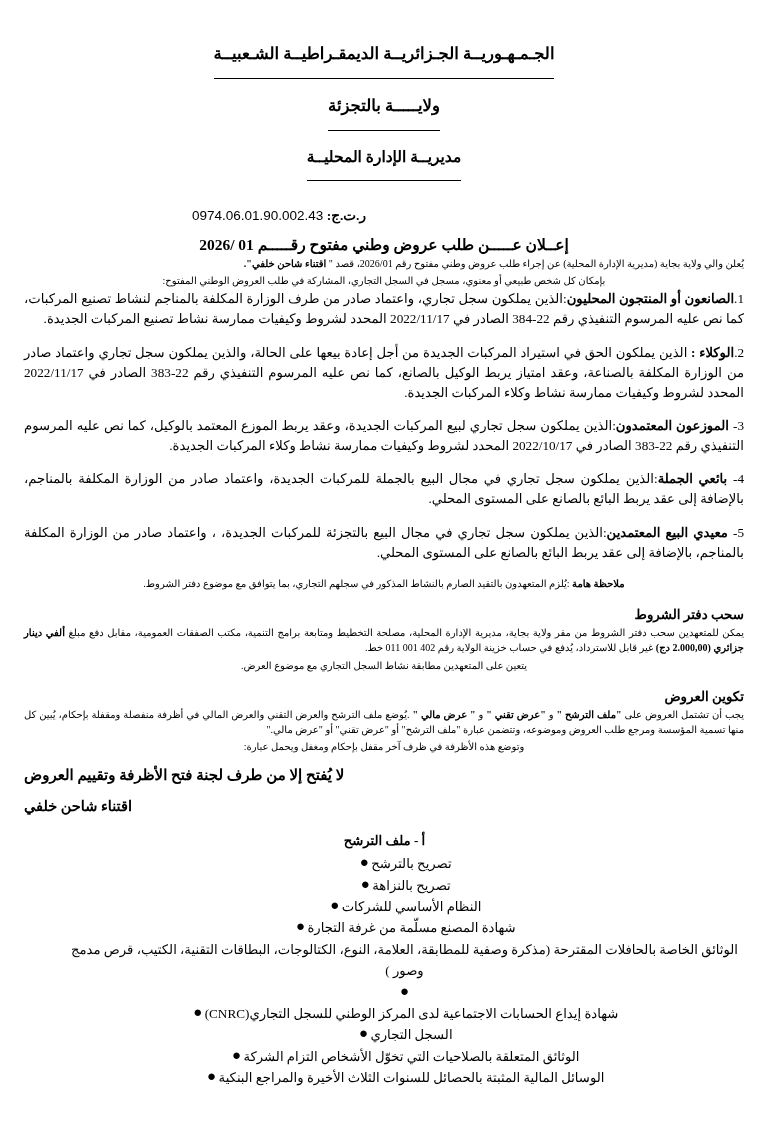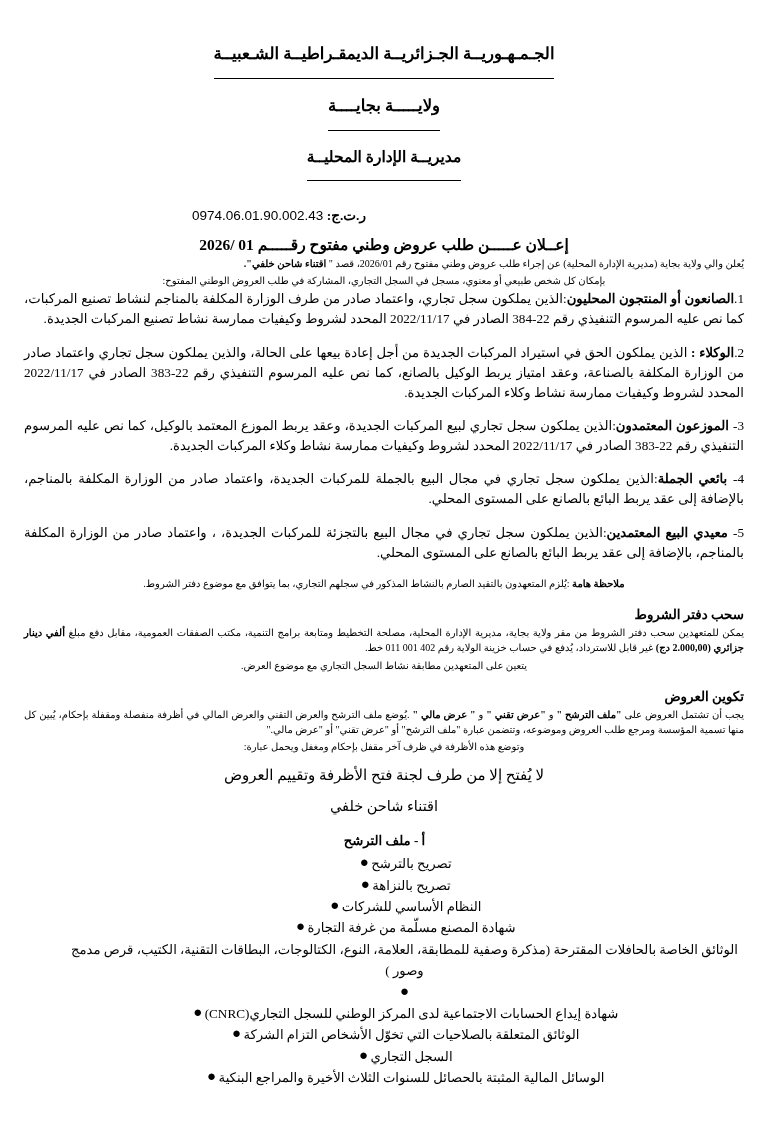--- a/index.html
+++ b/index.html
@@ -86,22 +86,22 @@
   .section-head {
     font-size: 13.4px;
     font-weight: bold;
     margin-top: 16px;
     text-align: right;
     direction: rtl;
   }
 
   
   .notice {
-    text-align: center;
-    font-weight: normal;
+    text-align: left;
+    font-weight: bold;
     direction: rtl;
   }
   .notice-1 { font-size: 15px; margin-top: 12px; }
   .notice-2 { font-size: 15px; margin-top: 8px; }
   .notice-3 { font-size: 14.5px; margin-top: 14px; }
 
   
   .docs {
     margin-top: 18px;
     direction: rtl;
@@ -139,39 +139,39 @@
 </style>
 </head>
 <body>
 
 <div class="page">
 
   <div class="hdr hdr1">
     <span class="hdr-line">الجـمـهـوريــة الجـزائريــة الديمقـراطيــة الشـعبيــة</span>
   </div>
   <div class="hdr hdr2">
-    <span class="hdr-line">ولايـــــة بجايــــة</span>
+    <span class="hdr-line">ولايـــــة بالتجزئة</span>
   </div>
   <div class="hdr hdr3">
     <span class="hdr-line">مديريــة الإدارة المحليــة</span>
   </div>
 
   <div class="refrow">
     <span class="nowrap"><span>ر.ت.ج:</span>
     <span class="refnum">0974.06.01.90.002.43</span></span>
   </div>
 
   <div class="maintitle">إعــلان عـــــن طلب عروض وطني مفتوح رقـــــم 01 /2026</div>
 
   <p class="para lead"><span>يُعلن والي ولاية بجاية (مديرية الإدارة المحلية) عن إجراء طلب عروض وطني مفتوح رقم 2026/01، قصد " </span><b>اقتناء شاحن خلفي".</b></p>
   <p class="para center-last">بإمكان كل شخص طبيعي أو معنوي، مسجل في السجل التجاري، المشاركة في طلب العروض الوطني المفتوح:</p>
 
   <p class="listitem"><span>1.</span><b>الصانعون أو المنتجون المحليون</b><span>:الذين يملكون سجل تجاري، واعتماد صادر من طرف الوزارة المكلفة بالمناجم لنشاط تصنيع المركبات، كما نص عليه المرسوم التنفيذي رقم 22-384 الصادر في 2022/11/17 المحدد لشروط وكيفيات ممارسة نشاط تصنيع المركبات الجديدة.</span></p>
   <p class="listitem"><span>2.</span><b>الوكلاء :</b><span>  الذين يملكون الحق في استيراد المركبات الجديدة من أجل إعادة بيعها على الحالة، والذين يملكون سجل تجاري واعتماد صادر من الوزارة المكلفة بالصناعة، وعقد امتياز يربط الوكيل بالصانع، كما نص عليه المرسوم التنفيذي رقم 22-383 الصادر في 2022/11/17 المحدد لشروط وكيفيات ممارسة نشاط وكلاء المركبات الجديدة.</span></p>
-  <p class="listitem"><span>3-</span><b> الموزعون المعتمدون</b><span>:الذين يملكون سجل تجاري لبيع المركبات الجديدة، وعقد يربط الموزع المعتمد بالوكيل، كما نص عليه المرسوم التنفيذي رقم 22-383 الصادر في 2022/11/17 المحدد لشروط وكيفيات ممارسة نشاط وكلاء المركبات الجديدة.</span></p>
+  <p class="listitem"><span>3-</span><b> الموزعون المعتمدون</b><span>:الذين يملكون سجل تجاري لبيع المركبات الجديدة، وعقد يربط الموزع المعتمد بالوكيل، كما نص عليه المرسوم التنفيذي رقم 22-383 الصادر في 2022/10/17 المحدد لشروط وكيفيات ممارسة نشاط وكلاء المركبات الجديدة.</span></p>
   <p class="listitem"><span>4-</span><b> بائعي الجملة</b><span>:الذين يملكون سجل تجاري في مجال البيع بالجملة للمركبات الجديدة، واعتماد صادر من الوزارة المكلفة بالمناجم، بالإضافة إلى عقد يربط البائع بالصانع على المستوى المحلي.</span></p>
   <p class="listitem"><span>5-</span><b> معيدي البيع المعتمدين</b><span>:الذين يملكون سجل تجاري في مجال البيع بالتجزئة للمركبات الجديدة، ، واعتماد صادر من الوزارة المكلفة بالمناجم، بالإضافة إلى عقد يربط البائع بالصانع على المستوى المحلي.</span></p>
 
   <p class="para center-last"><b>ملاحظة هامة</b><span> :يُلزم المتعهدون بالتقيد الصارم بالنشاط المذكور في سجلهم التجاري، بما يتوافق مع موضوع دفتر الشروط.</span></p>
 
   <div class="section-head">سحب دفتر الشروط</div>
   <p class="para"><span>يمكن للمتعهدين سحب دفتر الشروط من مقر ولاية بجاية، مديرية الإدارة المحلية، مصلحة التخطيط ومتابعة برامج التنمية، مكتب الصفقات العمومية، مقابل دفع مبلغ </span><b>ألفي دينار جزائري (2.000,00 دج)</b><span> غير قابل للاسترداد، يُدفع في حساب خزينة الولاية رقم 402 001 011 خط.</span></p>
   <p class="para center-last">يتعين على المتعهدين مطابقة نشاط السجل التجاري مع موضوع العرض.</p>
 
   <div class="section-head">تكوين العروض</div>
@@ -183,19 +183,19 @@
 
   <div class="docs">
     <div class="docs-head">أ - ملف الترشح</div>
     <ul class="doclist">
       <li><span class="txt">تصريح بالترشح</span><span class="bullet">●</span></li>
       <li><span class="txt">تصريح بالنزاهة</span><span class="bullet">●</span></li>
       <li><span class="txt">النظام الأساسي للشركات</span><span class="bullet">●</span></li>
       <li><span class="txt">شهادة المصنع مسلّمة من غرفة التجارة</span><span class="bullet">●</span></li>
       <li><span class="txt">الوثائق الخاصة بالحافلات المقترحة (مذكرة وصفية للمطابقة، العلامة، النوع، الكتالوجات، البطاقات التقنية، الكتيب، قرص مدمج وصور )</span><span class="bullet">●</span></li>
       <li><span class="txt">شهادة إيداع الحسابات الاجتماعية لدى المركز الوطني للسجل التجاري(CNRC)</span><span class="bullet">●</span></li>
+      <li><span class="txt">السجل التجاري</span><span class="bullet">●</span></li>
       <li><span class="txt">الوثائق المتعلقة بالصلاحيات التي تخوّل الأشخاص التزام الشركة</span><span class="bullet">●</span></li>
-      <li><span class="txt">السجل التجاري</span><span class="bullet">●</span></li>
       <li><span class="txt">الوسائل المالية المثبتة بالحصائل للسنوات الثلاث الأخيرة والمراجع البنكية</span><span class="bullet">●</span></li>
     </ul>
   </div>
 
 </div>
 
 </body></html>

